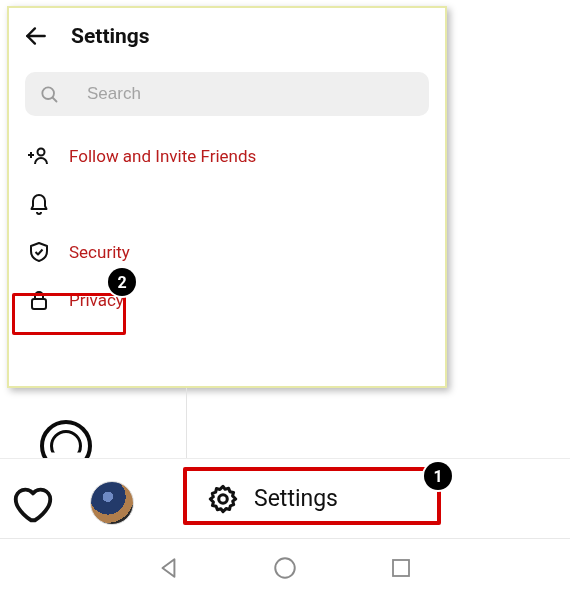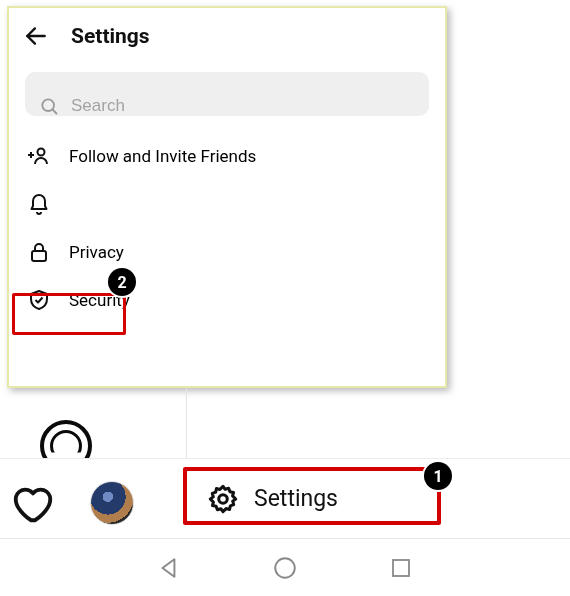--- a/index.html
+++ b/index.html
@@ -40,23 +40,23 @@
       font-size: 21px;
       color: #111;
     }
 
     .search {
       margin: 8px 16px 16px 16px;
       background: #efefef;
       border-radius: 10px;
       height: 44px;
       display:flex;
-      align-items:flex-end;
+      align-items:center;
       padding: 0 14px;
-      gap: 12px;
+      gap: 28px;
       color: #999;
     }
     .search .magnify { width:20px; height:20px; display:flex; }
     .search-input {
       border:none; background:transparent; outline:none;
       font-size:17px; color:#333; width:100%;
     }
     .search-input::placeholder { color:#a3a3a3; }
 
     .menu { padding: 0 4px; }
@@ -68,21 +68,21 @@
       gap: 18px;
       cursor:pointer;
       position: relative;
     }
     .menu-item .micon {
       width: 24px; height: 24px;
       display:flex; align-items:center; justify-content:center;
     }
     .menu-item .label {
       font-size: 17px;
-      color: #000000;
+      color: #b91c1c;
     }
 
     .highlight-box-2 {
       position:absolute;
       left: 12px;  top: 293px;
       width: 114px; height: 42px;
       border: 3px solid #d40000;
       border-radius: 2px;
       pointer-events:none;
     }
@@ -216,36 +216,36 @@
       <span class="micon">
         <svg viewBox="0 0 24 24" width="24" height="24" fill="none" stroke="#111" stroke-width="2" stroke-linejoin="round">
             <path d="M6 9a6 6 0 1 1 12 0v5l1.5 3h-15L6 14z"></path>
             <path d="M10 20a2 2 0 0 0 4 0"></path>
           </svg>
       </span>
     </div>
 
     <div class="menu-item">
       <span class="micon">
+        <svg viewBox="0 0 24 24" width="24" height="24" fill="none" stroke="#111" stroke-width="2" stroke-linejoin="round">
+            <path d="M12 3l8 3v5c0 5-3.5 8.5-8 10-4.5-1.5-8-5-8-10V6z"></path>
+            <polyline points="8.5 12 11 14.5 15.5 9.5"></polyline>
+          </svg>
+      </span>
+      <span class="label">Security</span>
+    </div>
+
+    <div class="menu-item">
+      <span class="micon">
         <svg viewBox="0 0 24 24" width="24" height="24" fill="none" stroke="#111" stroke-width="2">
             <rect x="5" y="11" width="14" height="10" rx="2"></rect>
             <path d="M8 11V8a4 4 0 1 1 8 0v3"></path>
           </svg>
       </span>
       <span class="label">Privacy</span>
-    </div>
-
-    <div class="menu-item">
-      <span class="micon">
-        <svg viewBox="0 0 24 24" width="24" height="24" fill="none" stroke="#111" stroke-width="2" stroke-linejoin="round">
-            <path d="M12 3l8 3v5c0 5-3.5 8.5-8 10-4.5-1.5-8-5-8-10V6z"></path>
-            <polyline points="8.5 12 11 14.5 15.5 9.5"></polyline>
-          </svg>
-      </span>
-      <span class="label">Security</span>
     </div>
 
   </div>
 </div>
 
 <div class="highlight-box-2"></div>
 <div class="badge badge-2">2</div>
 
 <div class="bg-divider"></div>
 <div class="loop-icon"></div>

